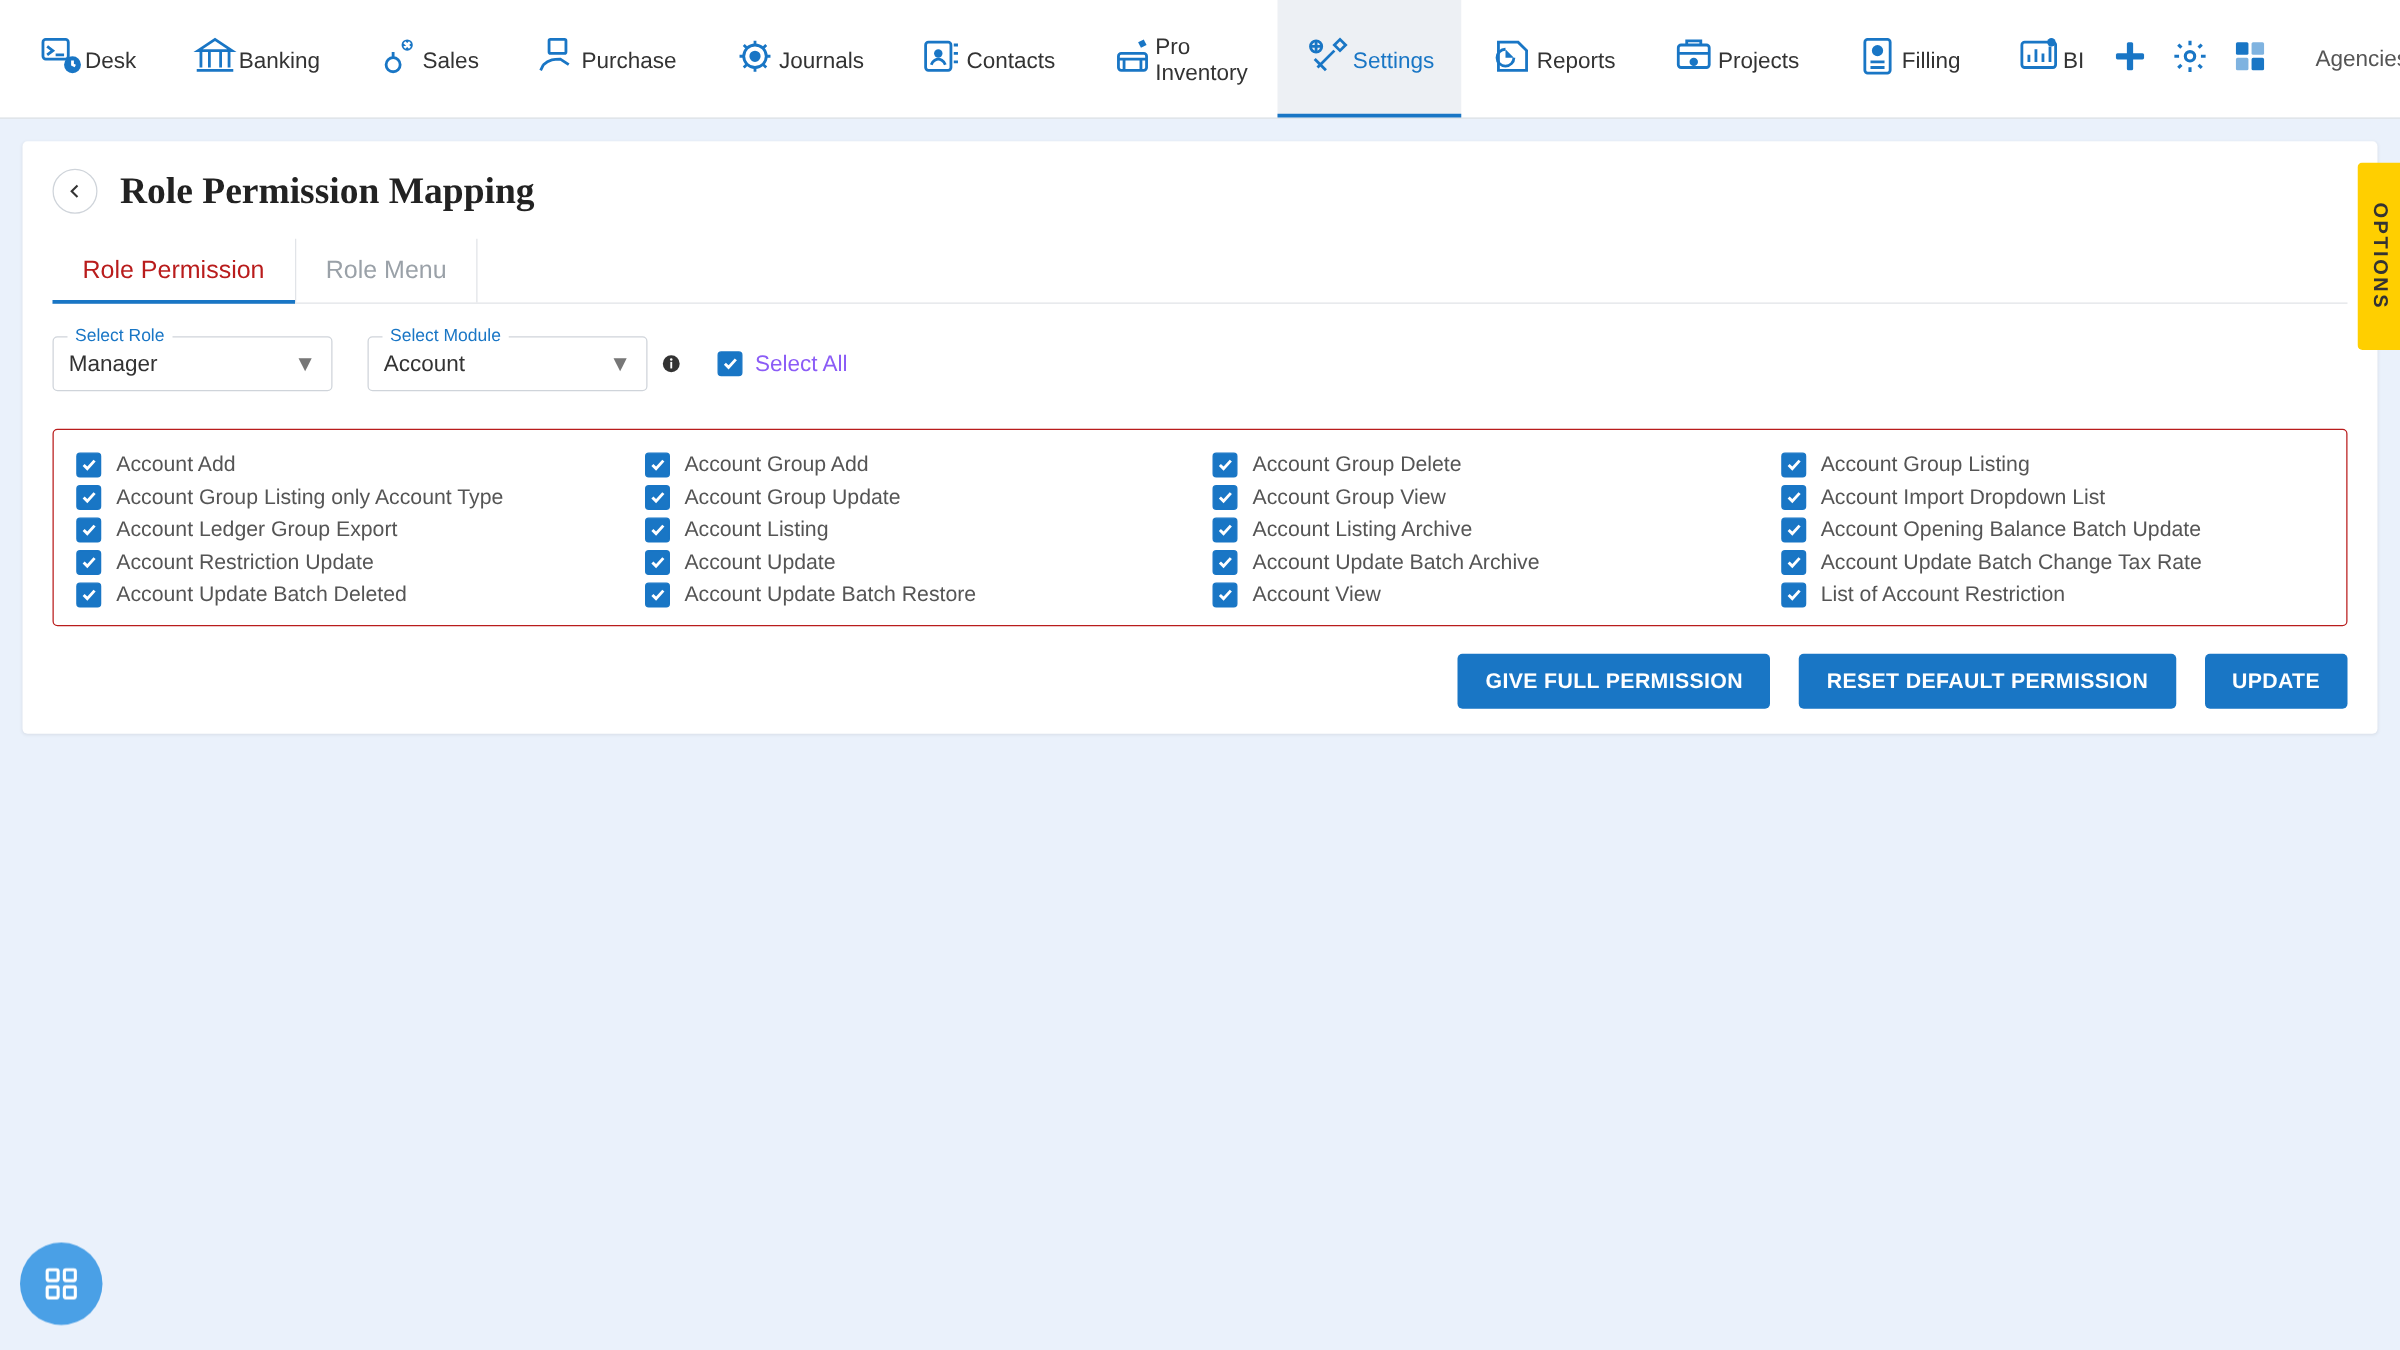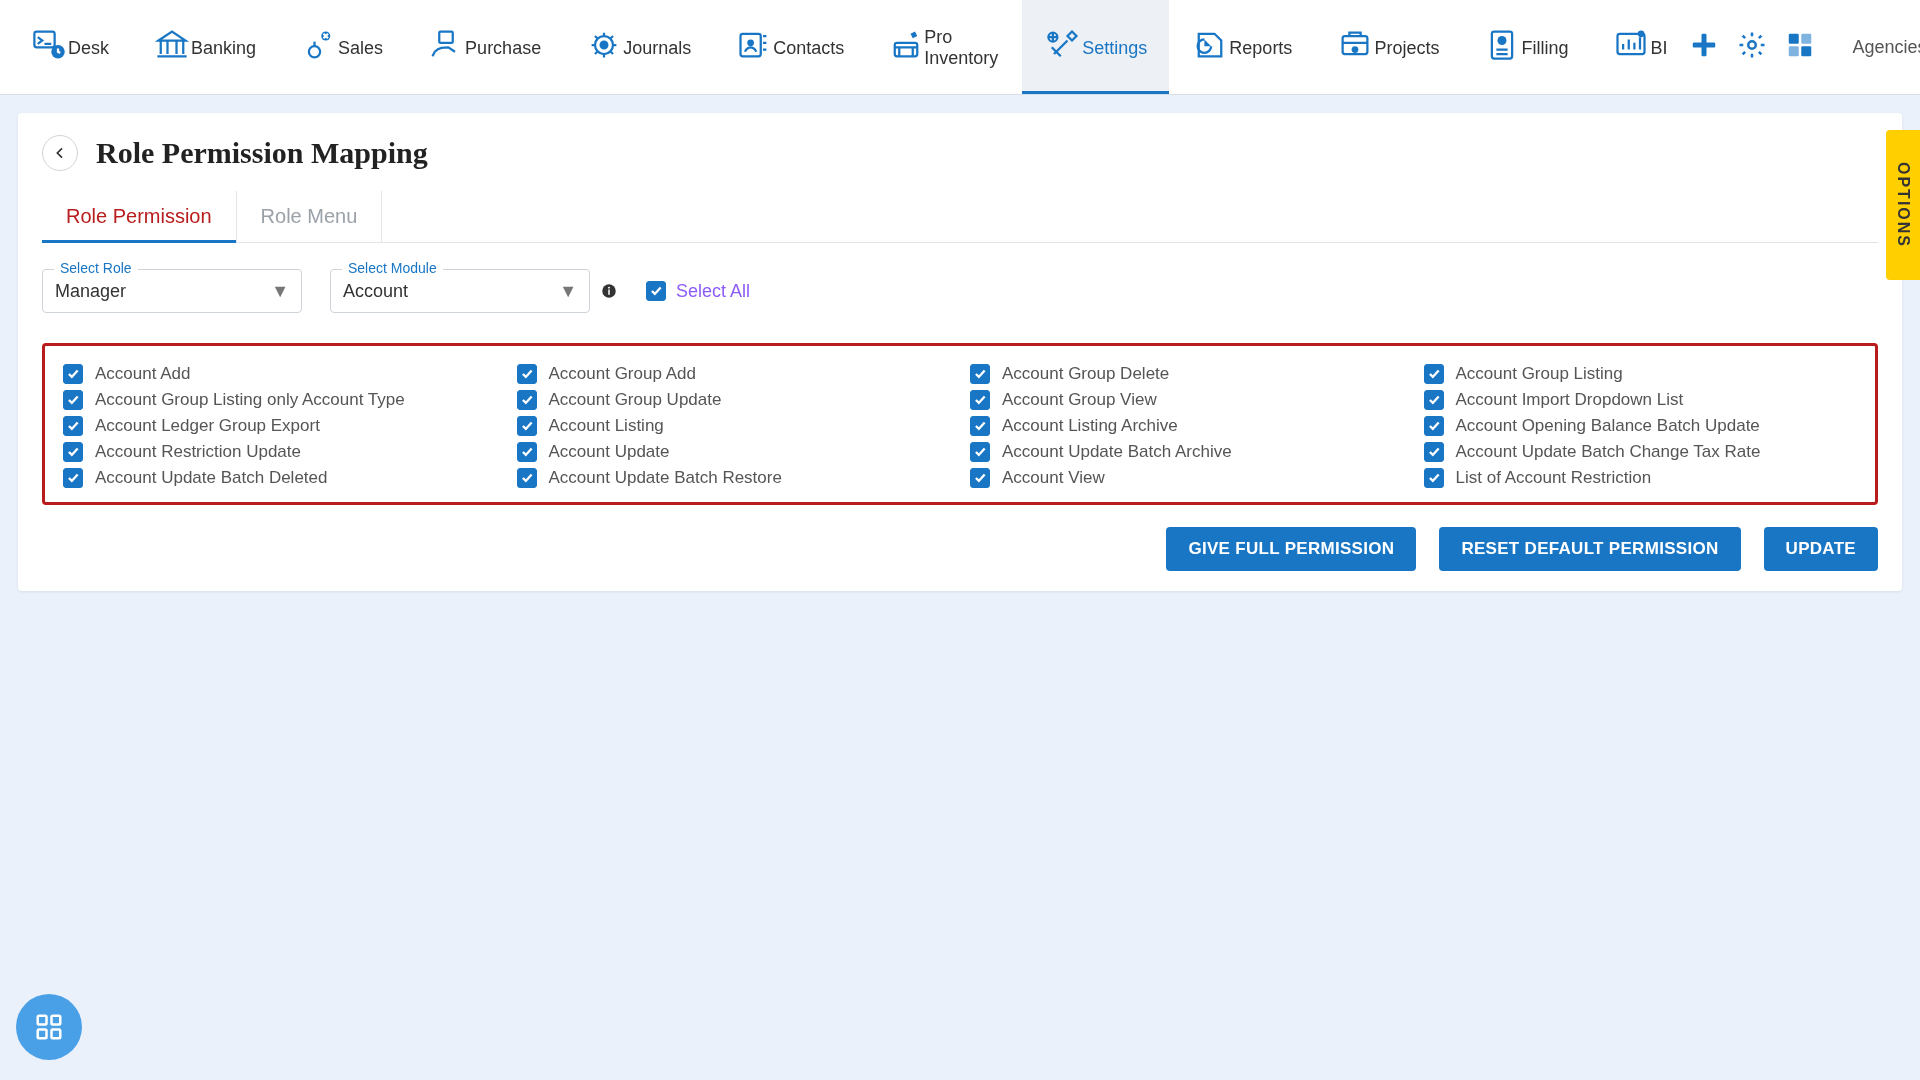--- a/index.html
+++ b/index.html
@@ -26,28 +26,28 @@
   .page-title { font-family: Georgia, 'Times New Roman', serif; font-size:30px; font-weight:700; color:#222; }
   
   .tabs { display:flex; border-bottom:1px solid #e1e4e8; margin:12px 24px 0; }
   .tab { padding:14px 24px 14px 24px; font-size:20px; color:#9aa1a8; cursor:pointer; border-right:1px solid #e1e4e8; }
   .tab.active { color:#b91c1c; font-weight:400; position:relative; }
   .tab.active::after { content:""; position:absolute; left:0; right:0; bottom:-1px; height:3px; background:#1976c5; }
   
   .filters { display:flex; align-items:center; gap:28px; padding:26px 24px 0; }
   .field { position:relative; }
   .field label { position:absolute; top:-9px; left:12px; background:#fff; padding:0 6px; font-size:14px; color:#1976c5; }
-  .select { width:260px; height:44px; border:1px solid #cfd4da; border-radius:4px; background:#fff; display:flex; align-items:center; justify-content:space-between; padding:0 12px; font-size:18px; color:#333; cursor:pointer; }
+  .select { width:224px; height:44px; border:1px solid #cfd4da; border-radius:4px; background:#fff; display:flex; align-items:center; justify-content:space-between; padding:0 12px; font-size:18px; color:#333; cursor:pointer; }
   .select .caret { color:#777; }
   .info-icon { width:18px; height:18px; color:#555; margin-left:-18px; }
   .checkbox { display:flex; align-items:center; gap:10px; font-size:18px; color:#8b5cf6; }
   .cb { width:20px; height:20px; border:1px solid #1976c5; border-radius:3px; background:#1976c5; display:flex; align-items:center; justify-content:center; }
   .cb svg { width:14px; height:14px; color:#fff; }
   
-  .perm-box { margin:30px 24px 0; border:3px solid #b91c1c; border-radius:4px; padding:18px 18px 14px; }
+  .perm-box { margin:30px 24px 0; border:1px solid #b91c1c; border-radius:4px; padding:18px 18px 14px; }
   .perm-grid { display:grid; grid-template-columns: repeat(4, 1fr); column-gap:20px; row-gap:6px; }
   .perm { display:flex; align-items:center; gap:12px; font-size:17px; color:#555; }
   
   .actions { display:flex; justify-content:flex-end; gap:23px; padding:22px 24px 0; }
   .btn { background:#1976c5; color:#fff; border:none; border-radius:4px; padding:12px 22px; font-size:17px; font-weight:700; letter-spacing:.3px; cursor:pointer; }
   
   .options-tab { position:fixed; right:0; top:130px; width:34px; height:150px; background:#ffcf00; color:#333; writing-mode:vertical-rl; text-orientation:mixed; display:flex; align-items:center; justify-content:center; font-weight:700; letter-spacing:2px; border-radius:4px 0 0 4px; cursor:pointer; }
   
   .fab { position:fixed; left:16px; bottom:20px; width:66px; height:66px; border-radius:50%; background:#4aa0e6; display:flex; align-items:center; justify-content:center; cursor:pointer; }
   .fab svg { width:30px; height:30px; }

